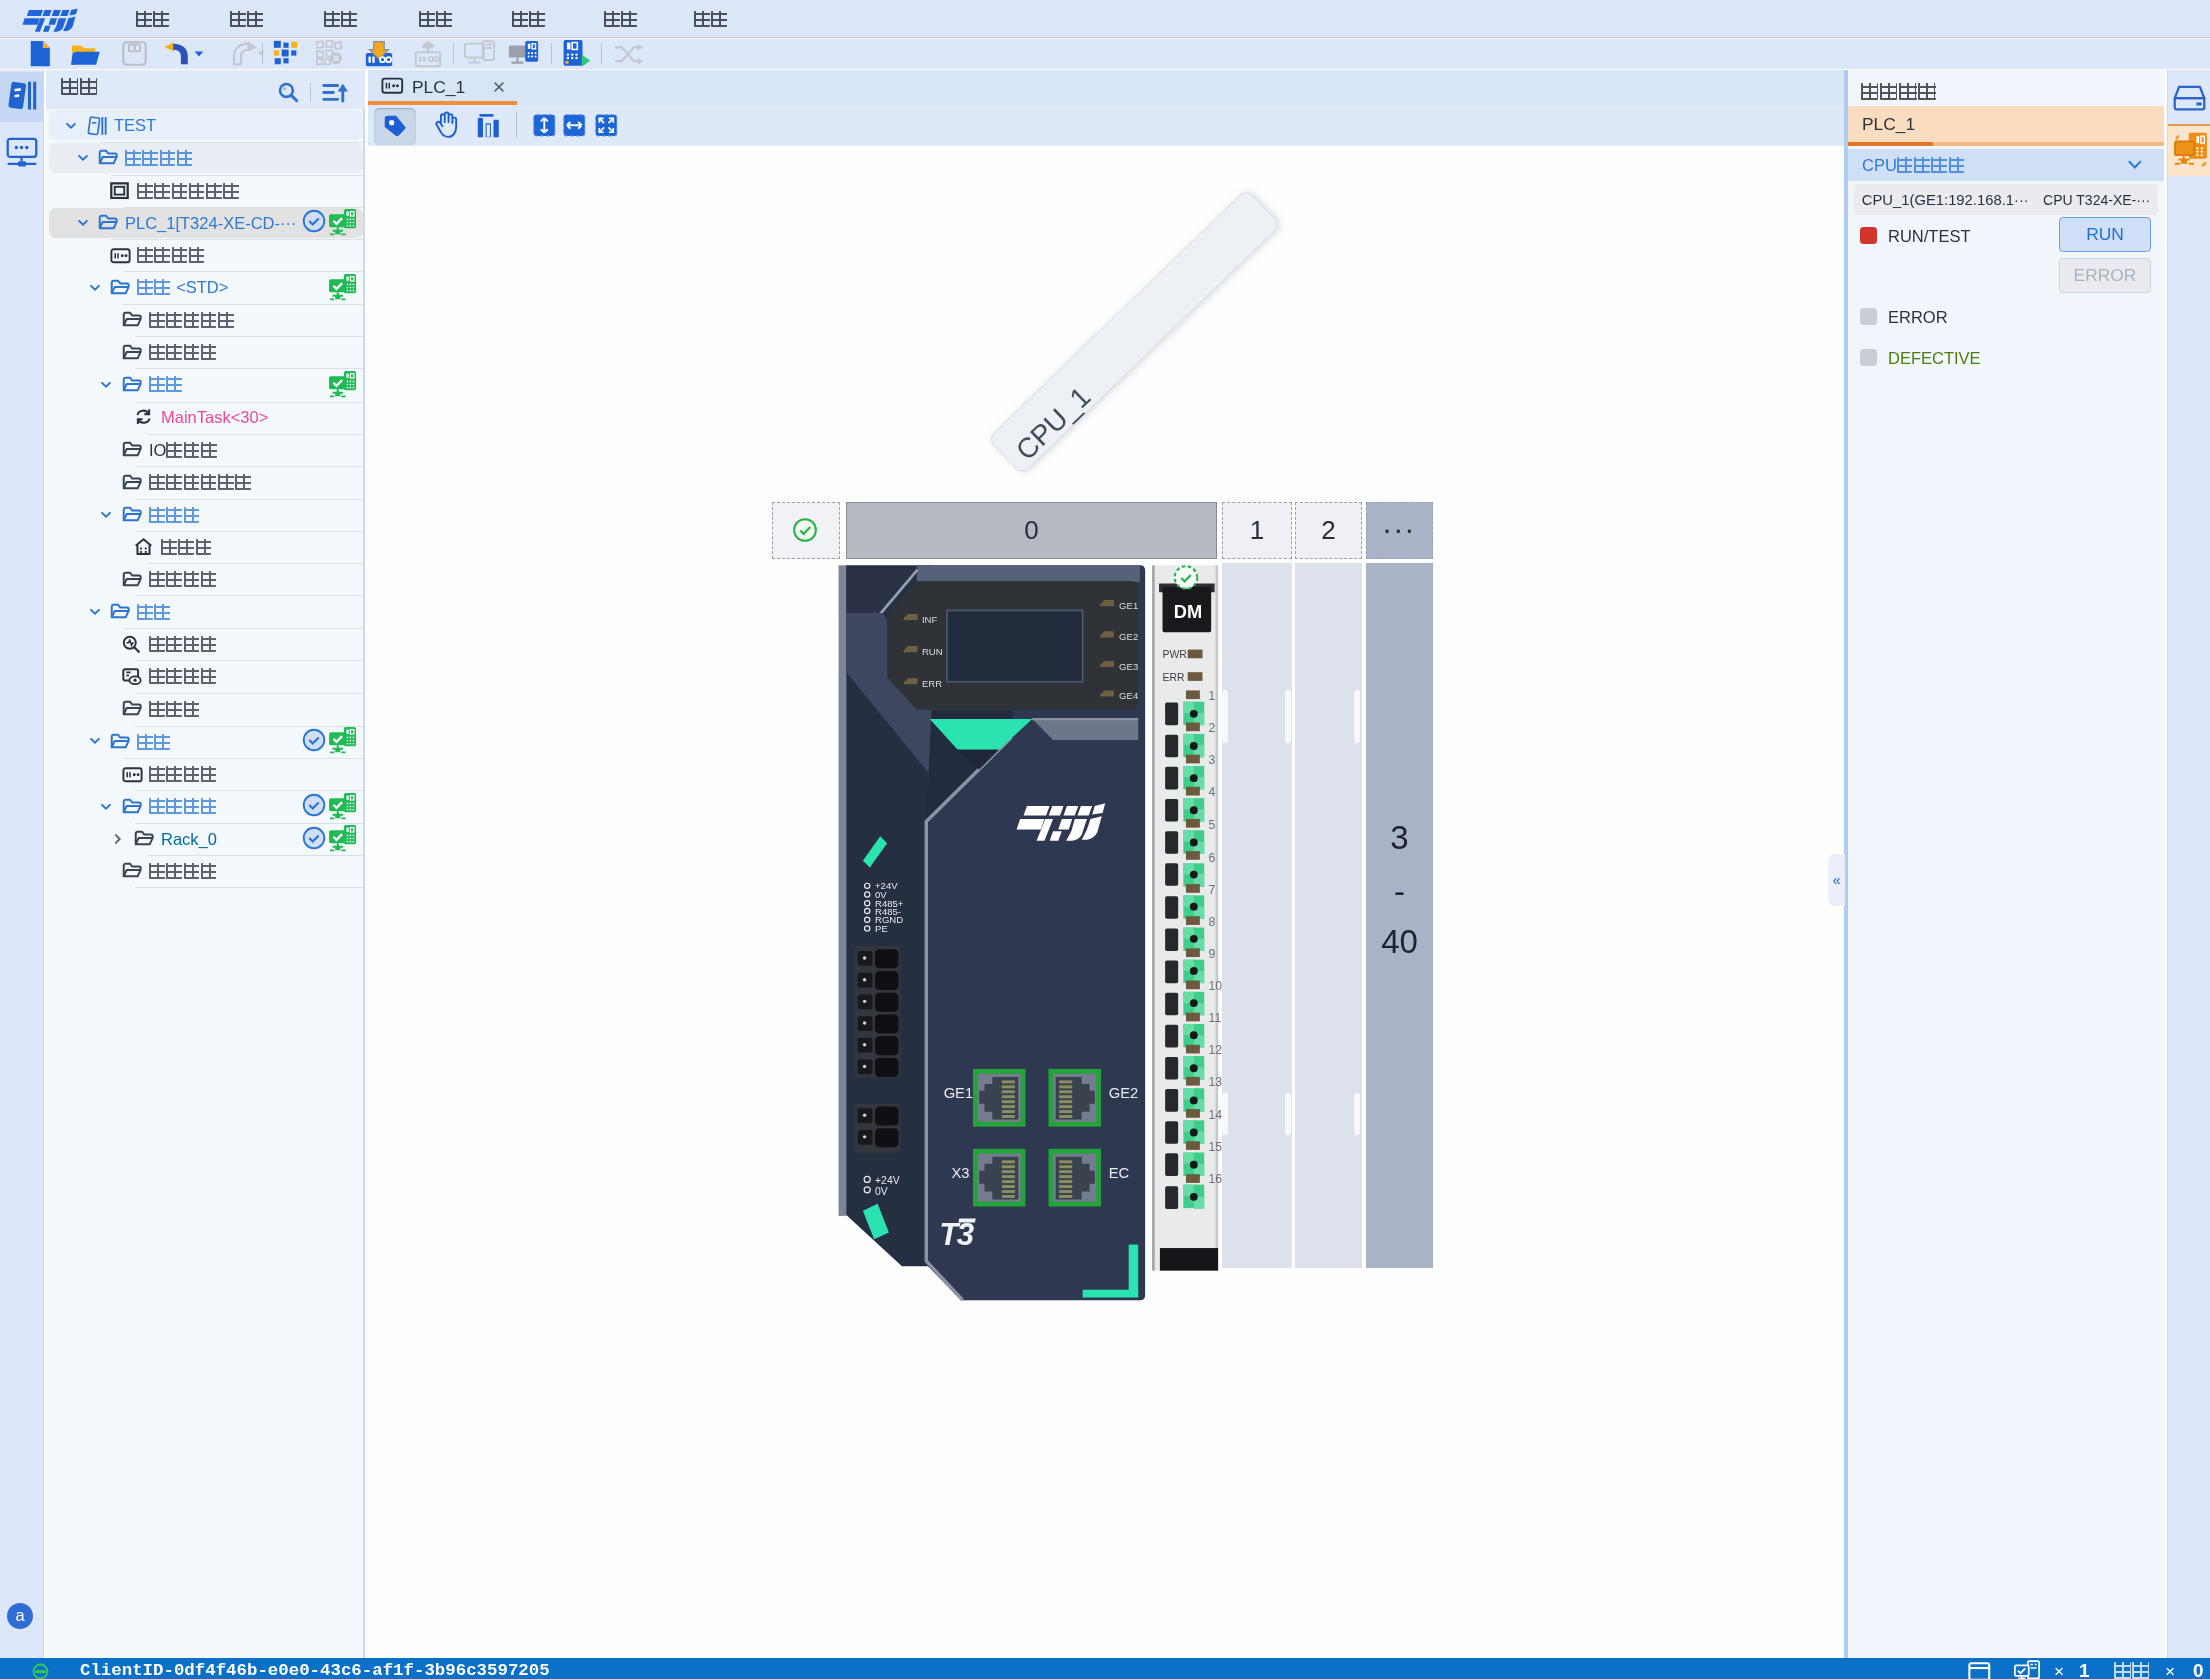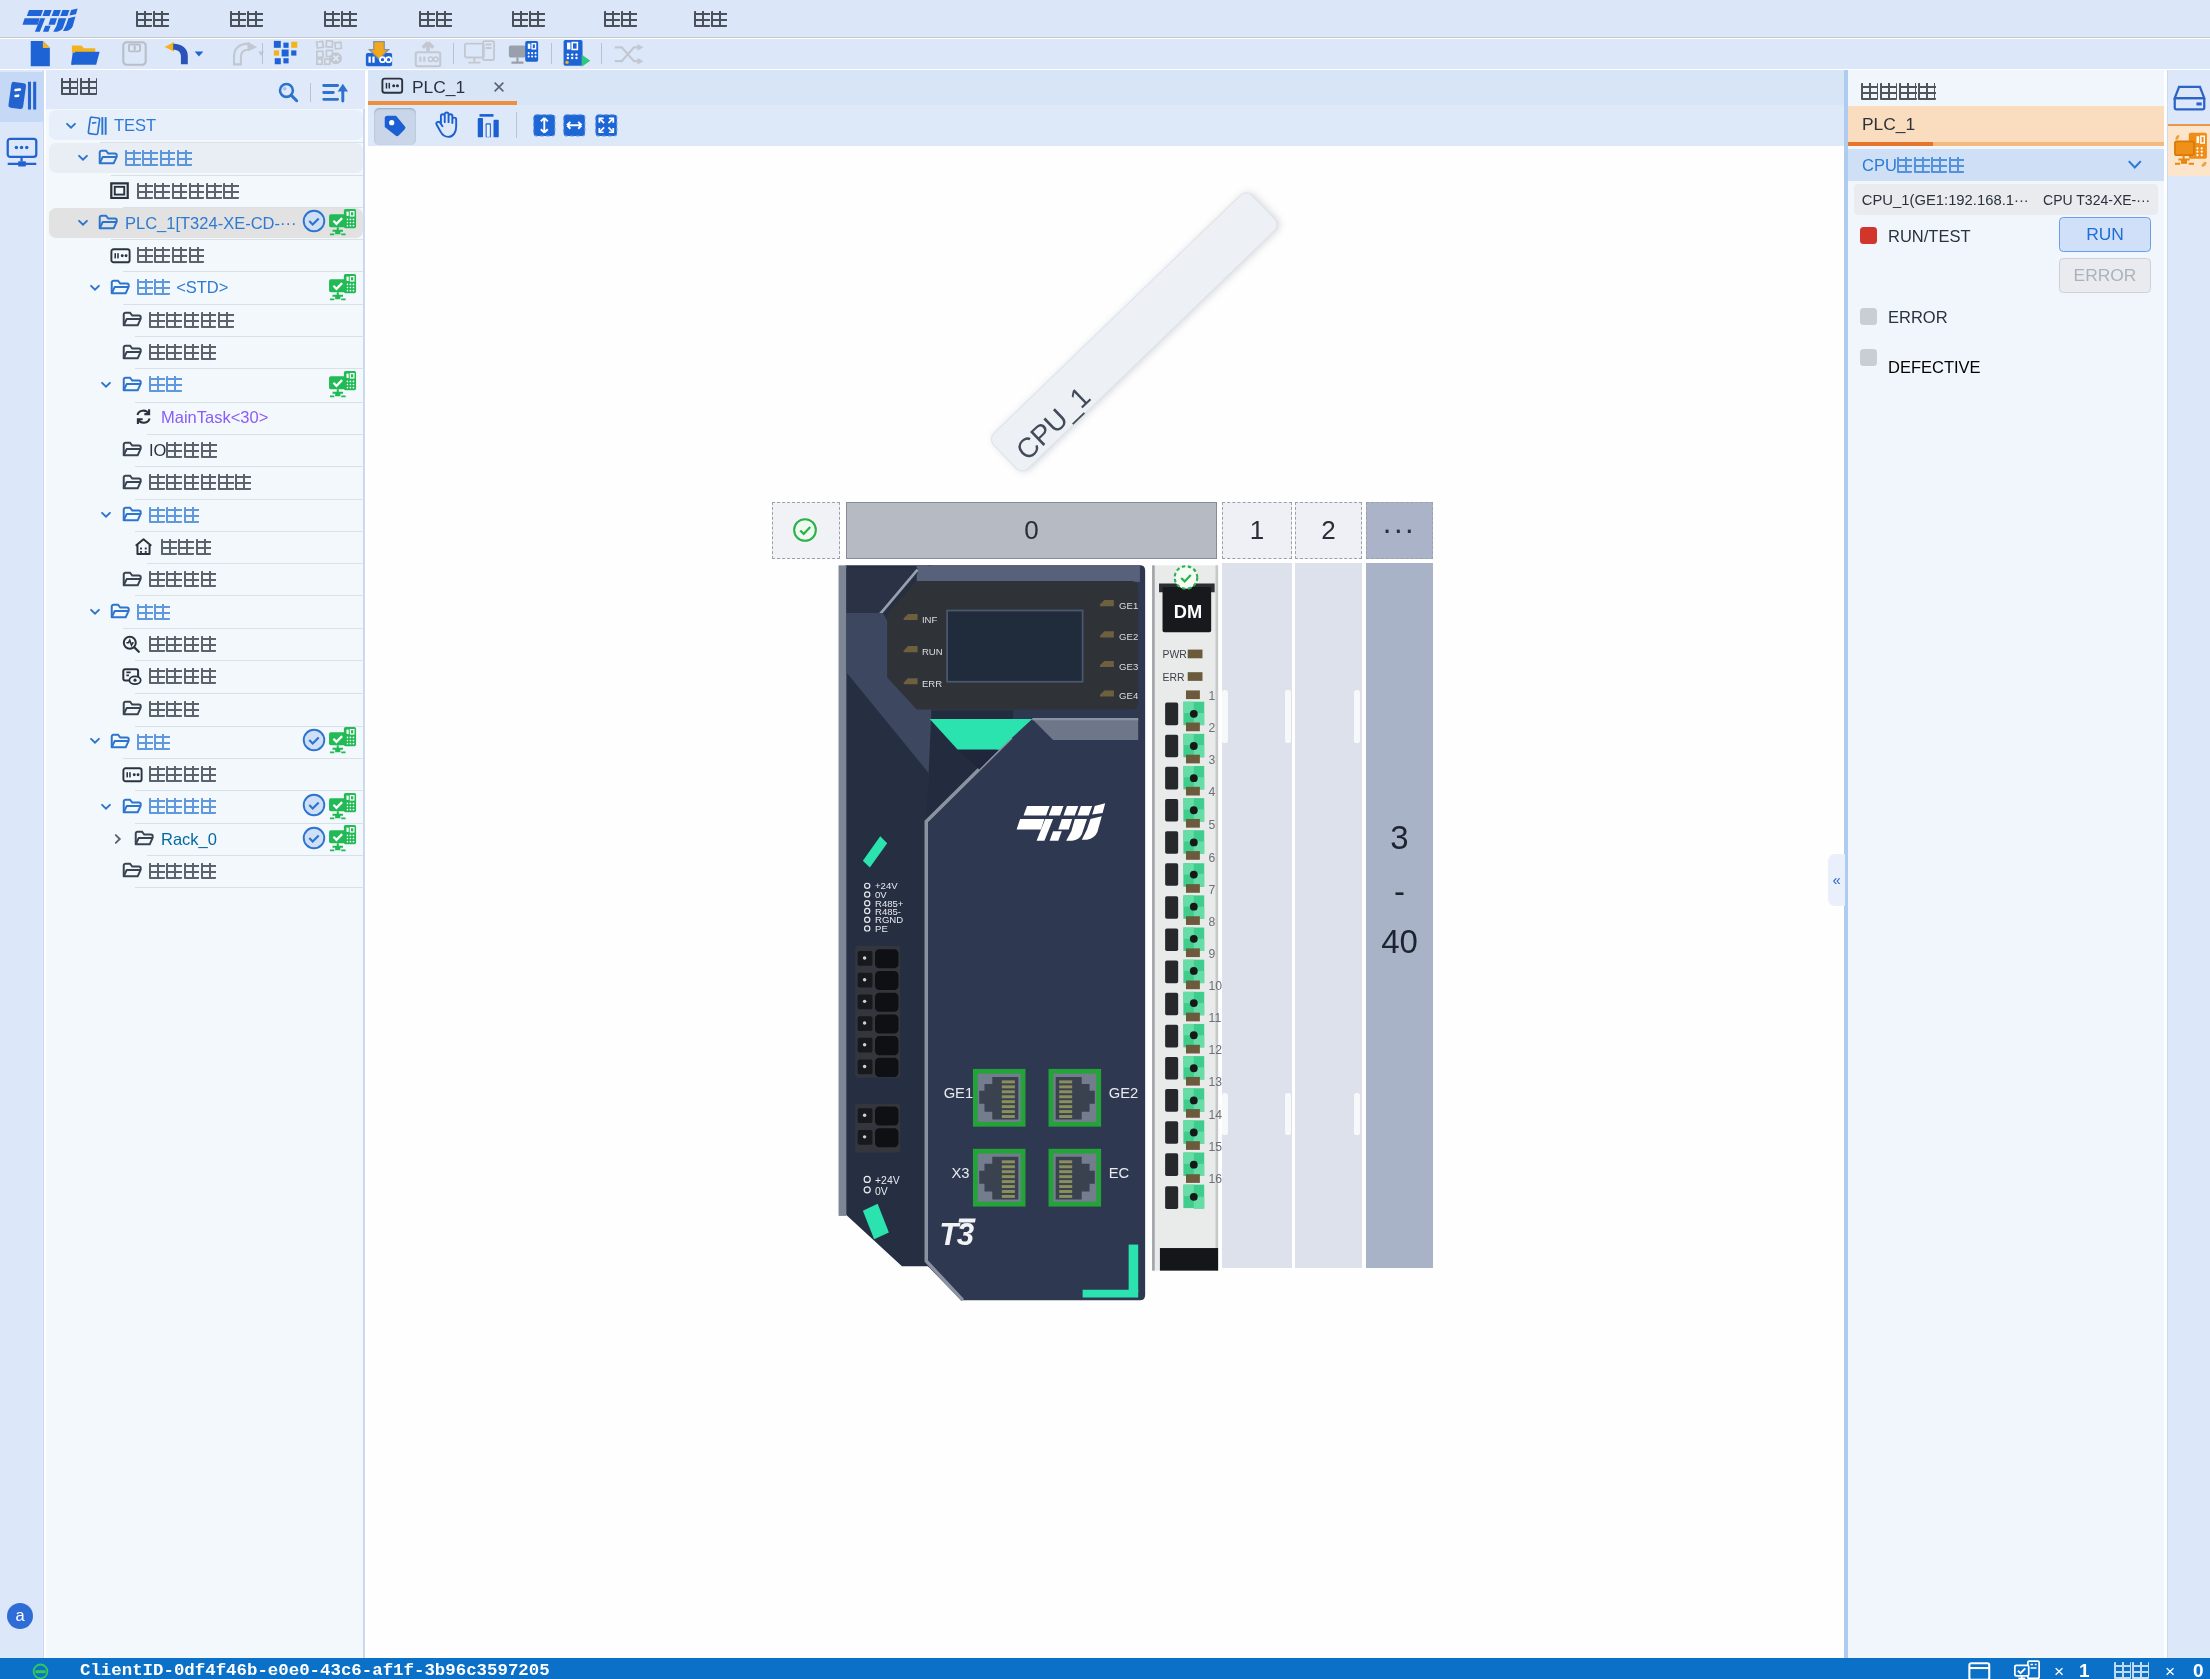--- a/index.html
+++ b/index.html
@@ -339,21 +339,21 @@
     <rect x="7" y="25" width="6" height="4" fill="#21ba55"></rect>
     <path d="M1 29 h5 M14 29 h5" stroke="#21ba55" stroke-width="2"></path>
   </svg>
 <div class="ab" style="left:147px;top:434px;width:216px;height:0.9px;background:#dae0e8"></div>
 <svg class="ab" style="left:134px;top:408px" width="19" height="17.4" viewBox="0 0 22 20">
     <path d="M4 8 a7 6.5 0 0 1 13 -1.5" stroke="#2a323e" stroke-width="2.4" fill="none"></path>
     <path d="M18 12 a7 6.5 0 0 1 -13 1.5" stroke="#2a323e" stroke-width="2.4" fill="none"></path>
     <path d="M17.5 1.5 v5.5 h-5.5" stroke="#2a323e" stroke-width="2.4" fill="none"></path>
     <path d="M4.5 18.5 v-5.5 h5.5" stroke="#2a323e" stroke-width="2.4" fill="none"></path>
   </svg>
-<div class="ab" style="left:161px;top:408px;font-size:16.5px;color:#8b5cf6;white-space:nowrap"><span style="vertical-align:baseline">MainTask&lt;30&gt;</span></div>
+<div class="ab" style="left:161px;top:408px;font-size:16.5px;color:#ec4899;white-space:nowrap"><span style="vertical-align:baseline">MainTask&lt;30&gt;</span></div>
 <div class="ab" style="left:135px;top:466px;width:229px;height:0.9px;background:#dae0e8"></div>
 <svg class="ab" style="left:122px;top:441px" width="20" height="17.4" viewBox="0 0 23 20">
     <path d="M2 16.5 V4 a2 2 0 0 1 2 -2 h5.2 l2.6 3.2 h7.7 a2 2 0 0 1 2 2 V9" fill="none" stroke="#3a4350" stroke-width="2.3"></path>
     <path d="M2 16.5 L5.3 9.3 h16 L18 16.5 Z" fill="none" stroke="#3a4350" stroke-width="2.3" stroke-linejoin="round"></path>
   </svg>
 <div class="ab" style="left:149px;top:441px;font-size:16.5px;color:#2a323e;white-space:nowrap"><span style="vertical-align:baseline">IO</span><i class="cj" style="width:15.6px;height:15.6px;margin-right:1.7px;color:#2a323e;"></i><i class="cj" style="width:15.6px;height:15.6px;margin-right:1.7px;color:#2a323e;"></i><i class="cj" style="width:15.6px;height:15.6px;margin-right:1.7px;color:#2a323e;"></i></div>
 <div class="ab" style="left:135px;top:499px;width:229px;height:0.9px;background:#dae0e8"></div>
 <svg class="ab" style="left:122px;top:474px" width="20" height="17.4" viewBox="0 0 23 20">
     <path d="M2 16.5 V4 a2 2 0 0 1 2 -2 h5.2 l2.6 3.2 h7.7 a2 2 0 0 1 2 2 V9" fill="none" stroke="#3a4350" stroke-width="2.3"></path>
     <path d="M2 16.5 L5.3 9.3 h16 L18 16.5 Z" fill="none" stroke="#3a4350" stroke-width="2.3" stroke-linejoin="round"></path>
@@ -906,21 +906,21 @@
     <span>CPU_1(GE1:192.168.1···</span>
     <span style="font-size:14px">CPU T324-XE-···</span>
   </div>
 <div class="ab" style="left:1860px;top:227px;width:17.4px;height:17.4px;background:#d2352b;border-radius:3.5px"></div>
 <div class="ab" style="left:1888px;top:227px;font-size:16.5px;color:#2a323e">RUN/TEST</div>
 <div class="ab" style="left:2059px;top:217px;width:92px;height:35px;background:#cfe0f8;border:1.7px solid #66a0e8;border-radius:4.3px;color:#1f6fd6;font-size:17.4px;display:flex;align-items:center;justify-content:center">RUN</div>
 <div class="ab" style="left:2059px;top:258px;width:92px;height:35px;background:#e9ebef;border:1.7px solid #ccd2da;border-radius:4.3px;color:#aab2be;font-size:17.4px;display:flex;align-items:center;justify-content:center">ERROR</div>
 <div class="ab" style="left:1860px;top:308px;width:17.4px;height:17.4px;background:#c9ced5;border-radius:3.5px"></div>
 <div class="ab" style="left:1888px;top:308px;font-size:16.5px;color:#2a323e">ERROR</div>
 <div class="ab" style="left:1860px;top:349px;width:17.4px;height:17.4px;background:#c9ced5;border-radius:3.5px"></div>
-<div class="ab" style="left:1888px;top:358px;font-size:16.5px;color:#000000">DEFECTIVE</div>
+<div class="ab" style="left:1888px;top:349px;font-size:16.5px;color:#4d7c0f">DEFECTIVE</div>
 <div class="ab" style="left:2167px;top:70px;width:44px;height:1589px;background:#dce8fa;border-left:1.7px solid #c9d9f2"></div>
 <svg class="ab" style="left:2173px;top:85px" width="33" height="27" viewBox="0 0 38 31">
 <g fill="none" stroke="#2c63c8" stroke-width="2.6">
 <path d="M7 2 H31 L36 15 H2 Z"></path>
 <rect x="2" y="15" width="34" height="13" rx="1.5"></rect>
 </g>
     <rect x="27" y="20" width="6" height="3.5" fill="#2c63c8"></rect>
   </svg>
 <div class="ab" style="left:2168px;top:124px;width:43px;height:52px;background:#fce5ca;border-top:2.6px solid #e89650"></div>
 <svg class="ab" style="left:2174px;top:131px" width="33" height="38" viewBox="0 0 38 44">

